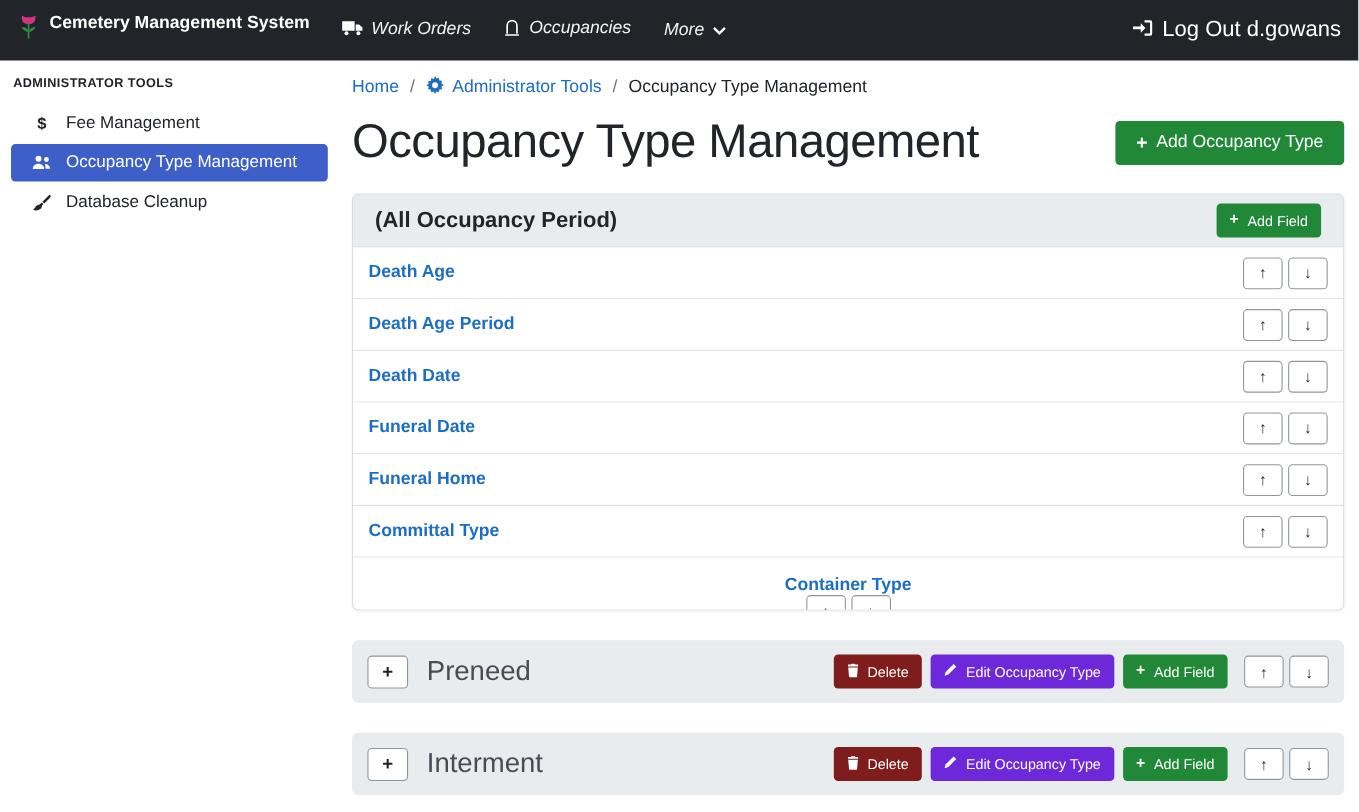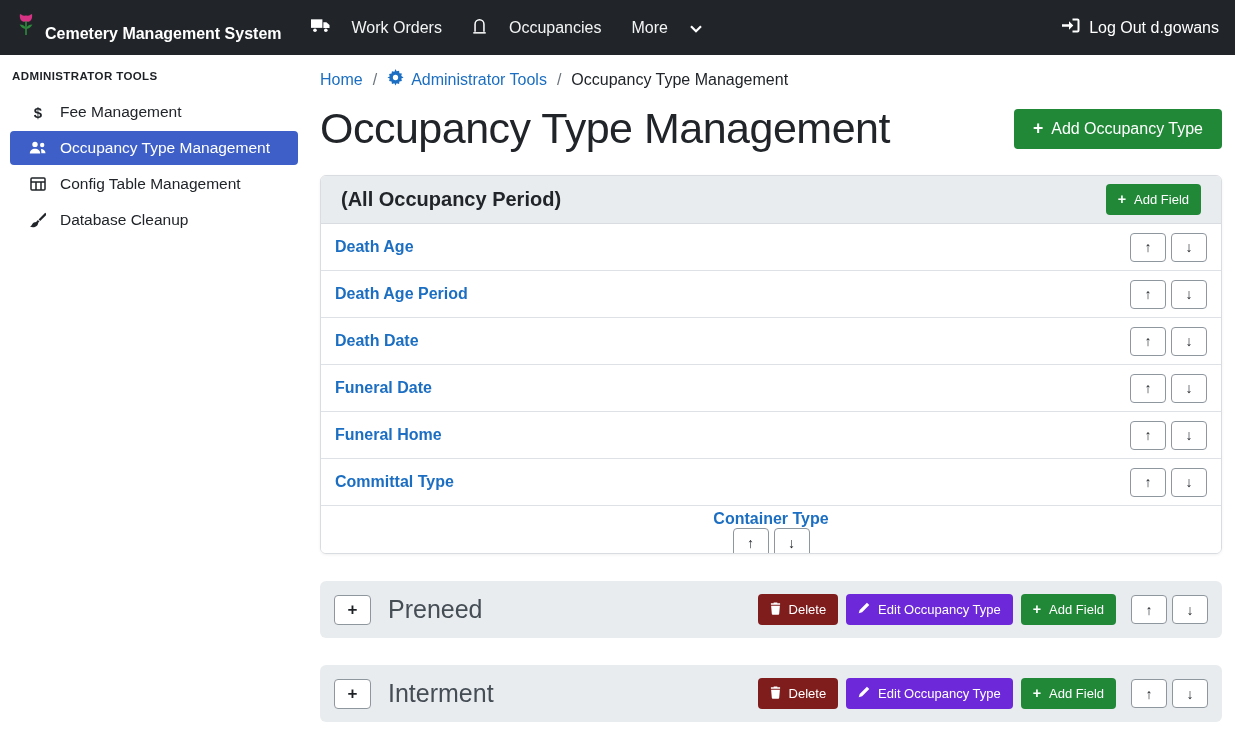--- a/index.html
+++ b/index.html
@@ -1,24 +1,24 @@
 <!DOCTYPE html>
 <html><head>
 <meta charset="utf-8">
 <style>
   * { box-sizing: border-box; margin: 0; padding: 0; }
   html, body { width: 1235px; height: 738px; overflow: hidden; }
   body { font-family: "Liberation Sans", "DejaVu Sans", sans-serif; background: #fff; color: #212529; }
 
   
   .navbar { height: 55px; background: #212529; display: flex; align-items: center; padding: 0 16px; }
-  .brand { display: flex; align-items: flex-end; gap: 9px; color: #fff; font-size: 16px; font-weight: 700; cursor: pointer; }
+  .brand { display: flex; align-items: flex-start; gap: 9px; color: #fff; font-size: 16px; font-weight: 700; cursor: pointer; }
   .nav-links { display: flex; align-items: center; margin-left: 14px; }
-  .nav-link { display: flex; align-items: center; gap: 22px; color: rgba(255,255,255,.95); font-size: 16px; padding: 8px 15px; text-decoration: none; cursor: pointer; }
-  .logout { margin-left: auto; display: flex; align-items: center; gap: 9px; color: #fff; font-size: 16px; cursor: pointer; text-decoration: none; }
+  .nav-link { display: flex; gap: 8px; color: rgba(255,255,255,.95); font-size: 16px; padding: 8px 15px; text-decoration: none; cursor: pointer; font-style: italic; }
+  .logout { margin-left: auto; display: flex; align-items: center; gap: 9px; color: #fff; font-size: 20px; cursor: pointer; text-decoration: none; }
 
   
   .layout { display: flex; height: 586px; }
   .sidebar { width: 308px; flex: 0 0 308px; padding-top: 4px; }
   .sidebar-header { font-size: 11.5px; font-weight: 700; letter-spacing: .4px; padding: 11px 12px; color: #1d2125; }
   .side-item { display: flex; align-items: center; gap: 12px; margin: 2px 10px; padding: 8px 10px 8px 18px; border-radius: 4px; font-size: 15.5px; color: #212529; cursor: pointer; }
   .side-item.active { background: #3d5fc7; color: #fff; }
   .side-icon { width: 20px; display: flex; justify-content: center; align-items: center; font-size: 15px; font-weight: 600; }
   .side-item svg { display: block; }
 
@@ -40,21 +40,21 @@
   .btn-green { background: #218838; }
   .btn-red { background: #7f1d1d; }
   .btn-teal { background: #6d28d9; }
   .btn-lg { font-size: 16px; padding: 0 19px; height: 40px; }
   .btn-sm { font-size: 13px; padding: 0 12px; height: 31px; }
 
   
   .card { margin-top: 22px; border: 1px solid #d9dde1; border-radius: 6px; overflow: hidden; box-shadow: 0 1px 3px rgba(0,0,0,.06); }
   .card-header { background: #e9ecef; height: 48px; display: flex; align-items: center; justify-content: space-between; padding: 0 20px; border-bottom: 1px solid #d9dde1; }
   .card-title { font-size: 20px; font-weight: 700; color: #212529; }
-  .field-row { display: flex; align-items: center; justify-content: space-between; padding: 4px 14px; height: 47px; border-bottom: 1px solid #dee2e6; background: #fff; }
+  .field-row { display: flex; align-items: center; justify-content: space-between; padding: 16px 14px; height: 47px; border-bottom: 1px solid #dee2e6; background: #fff; }
   .field-row:last-child { border-bottom: none; flex-direction: column; }
   .field-link { color: #1b6ec2; font-weight: 700; font-size: 16px; text-decoration: none; cursor: pointer; }
 
   .updown { display: flex; gap: 5px; }
   .icon-btn { width: 36px; height: 29px; background: #fff; border: 1px solid #8f979e; border-radius: 4px; display: flex; align-items: center; justify-content: center; font-size: 14px; font-weight: 700; color: #1d2125; cursor: pointer; }
 
   
   .type-section { margin-top: 27px; background: #e9ecef; border-radius: 6px; height: 57px; display: flex; align-items: center; padding: 0 14px; gap: 17px; }
   .expand-btn { width: 37px; height: 30px; background: #fff; border: 1px solid #8f979e; border-radius: 4px; font-size: 17px; font-weight: 600; color: #1d2125; cursor: pointer; display: flex; align-items: center; justify-content: center; }
   .section-title { font-size: 25px; color: #454d55; font-weight: 500; }
@@ -135,29 +135,20 @@
           <circle cx="6" cy="3.4" r="2.7"></circle>
           <path d="M.8 12.6c0-2.9 2.3-4.8 5.2-4.8s5.2 1.9 5.2 4.8z"></path>
           <circle cx="13.2" cy="4" r="2.2"></circle>
           <path d="M12 8c2.5.1 4.5 1.8 4.5 4.3h-4.1z"></path>
         </svg>
       </span>
       <span>Occupancy Type Management</span>
     </div>
 
 
-    <div class="side-item">
-      <span class="side-icon">
-        <svg width="16" height="14" viewBox="0 0 16 14" fill="none" stroke="#212529" stroke-width="1.5">
-          <rect x="1" y="1" width="14" height="12" rx="1"></rect>
-          <path d="M1 5h14M6 5v8M11 5v8"></path>
-        </svg>
-      </span>
-      <span>Config Table Management</span>
-    </div>
 
     <div class="side-item">
       <span class="side-icon">
         <svg width="16" height="16" viewBox="0 0 16 16" fill="#212529">
           <path d="M15.2.8l-6.6 6.6 1.6 1.6 6.6-6.6L15.2.8z"></path>
           <path d="M7.9 8.1L6.1 9.9c-1.6 0-3.1.8-3.9 2.3-.6 1.1-1.2 1.8-2.2 2.4 1.9 1.1 4.8 1 6.6-.5 1-.8 1.6-2 1.6-3.3l1.3-1.2-1.6-1.5z"></path>
         </svg>
       </span>
       <span>Database Cleanup</span>
     </div>

